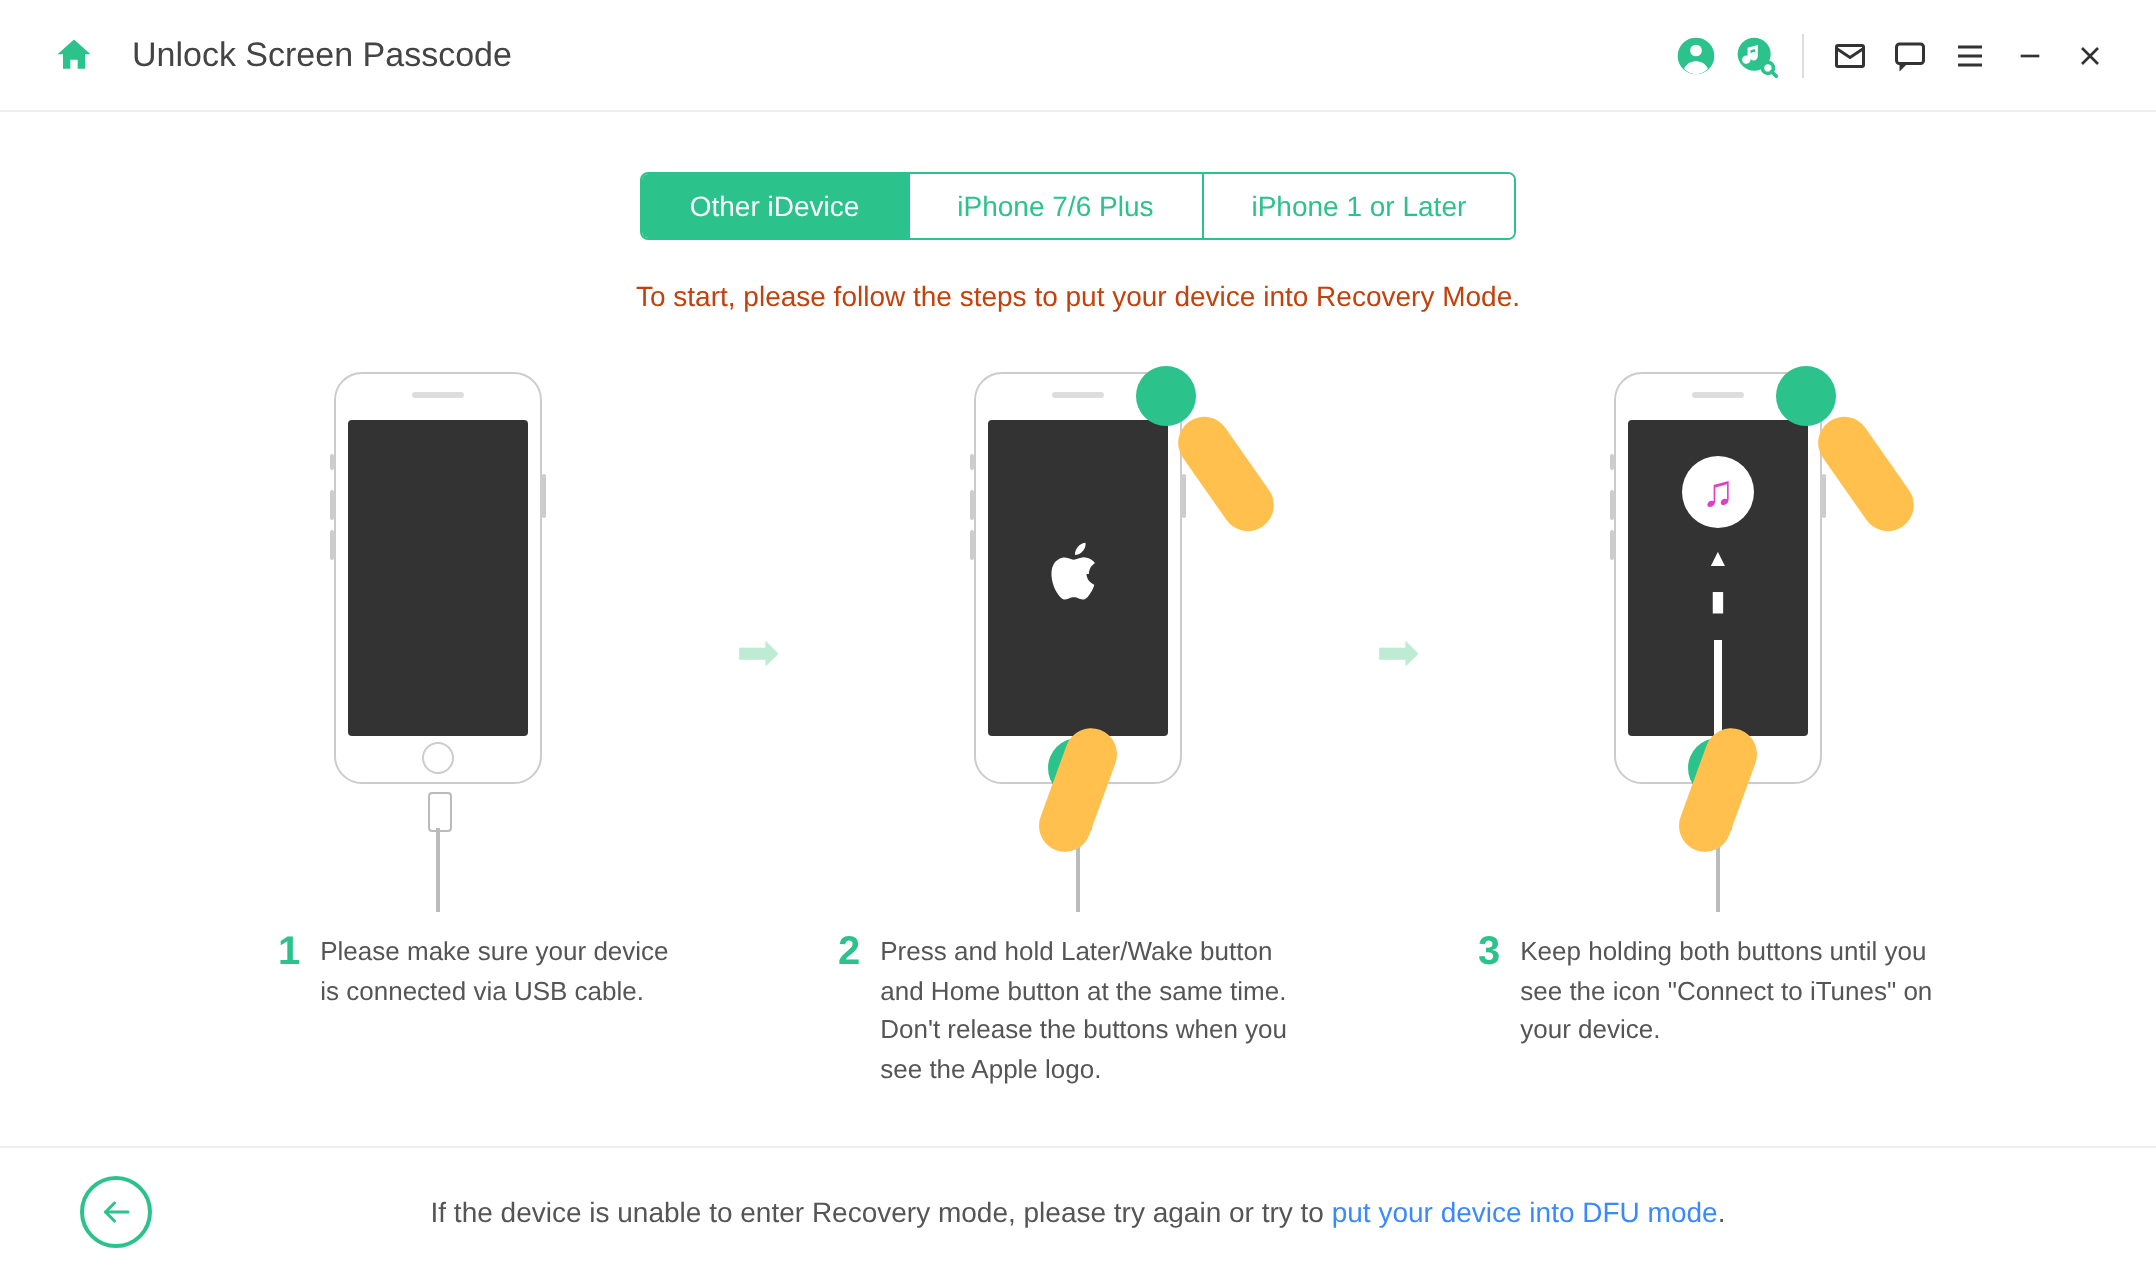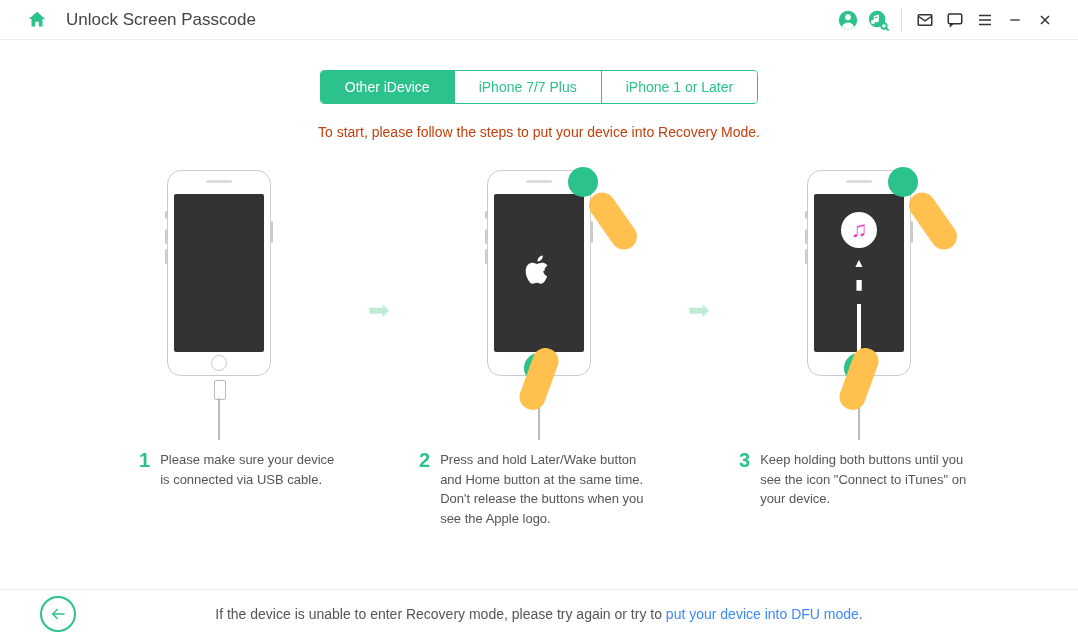--- a/index.html
+++ b/index.html
@@ -1,19 +1,19 @@
 <!DOCTYPE html>
 <html><head>
 <meta charset="utf-8">
 <style>
 * { margin: 0; padding: 0; box-sizing: border-box; }
 body { font-family: -apple-system, "Segoe UI", Arial, sans-serif; width: 1078px; height: 637px; background: #fff; color: #555; overflow: hidden; }
 
 
-.header { height: 40px; border-bottom: 1px solid #eee; display: flex; align-items: center; padding: 0 18px 0 22px; }
+.header { height: 56px; border-bottom: 1px solid #eee; display: flex; align-items: center; padding: 0 18px 0 22px; }
 .header .title { font-size: 17px; color: #444; margin-left: 14px; font-weight: 400; }
 .header .spacer { flex: 1; }
 .header .hicon { width: 30px; height: 30px; display: flex; align-items: center; justify-content: center; cursor: pointer; }
 .header .divider { height: 22px; width: 1px; background: #ddd; margin: 0 8px; }
 
 
 .content { padding-top: 30px; text-align: center; }
 
 
 .tabs { display: inline-flex; border: 1px solid #2bc28c; border-radius: 4px; overflow: hidden; }
@@ -60,21 +60,21 @@
 .arrow-up { color: #fff; font-size: 12px; }
 .plug { color: #fff; font-size: 14px; margin-top: 6px; }
 .white-cable { position: absolute; bottom: 0; left: 50%; transform: translateX(-50%); width: 4px; height: 48px; background: #fff; }
 
 
 .step-text { display: flex; gap: 10px; text-align: left; padding: 0 10px; font-size: 13px; line-height: 1.5; color: #555; }
 .step-num { color: #2bc28c; font-size: 20px; font-weight: 700; line-height: 1; }
 .step:nth-child(1) .step-text { padding-left: 50px; }
 
 
-.footer { position: absolute; bottom: 0; left: 0; right: 0; height: 48px; border-top: 1px solid #eee; display: flex; align-items: center; padding: 0 40px; }
+.footer { position: absolute; bottom: 0; left: 0; right: 0; height: 64px; border-top: 1px solid #eee; display: flex; align-items: center; padding: 0 40px; }
 .back-btn { width: 36px; height: 36px; border: 2px solid #2bc28c; border-radius: 50%; display: flex; align-items: center; justify-content: center; color: #2bc28c; cursor: pointer; }
 .footer-text { flex: 1; text-align: center; font-size: 14px; color: #555; }
 .footer-text a { color: #3a89ff; text-decoration: none; cursor: pointer; }
 
 
 .flow-arrow { color: #bdebd3; font-size: 26px; }
 </style>
 </head>
 <body>
 
@@ -131,21 +131,21 @@
         <line x1="6" y1="6" x2="18" y2="18"></line>
         <line x1="18" y1="6" x2="6" y2="18"></line>
       </svg>
   </div>
 </div>
 
 <div class="content">
 
   <div class="tabs">
     <div class="tab active">Other iDevice</div>
-    <div class="tab">iPhone 7/7 Plus</div>
+    <div class="tab">iPhone 7/6 Plus</div>
     <div class="tab">iPhone 1 or Later</div>
   </div>
 
   <div class="instruction">To start, please follow the steps to put your device into Recovery Mode.</div>
 
   <div class="steps">
 
     <div class="step">
       <div class="phone-area">
         <div class="phone">

